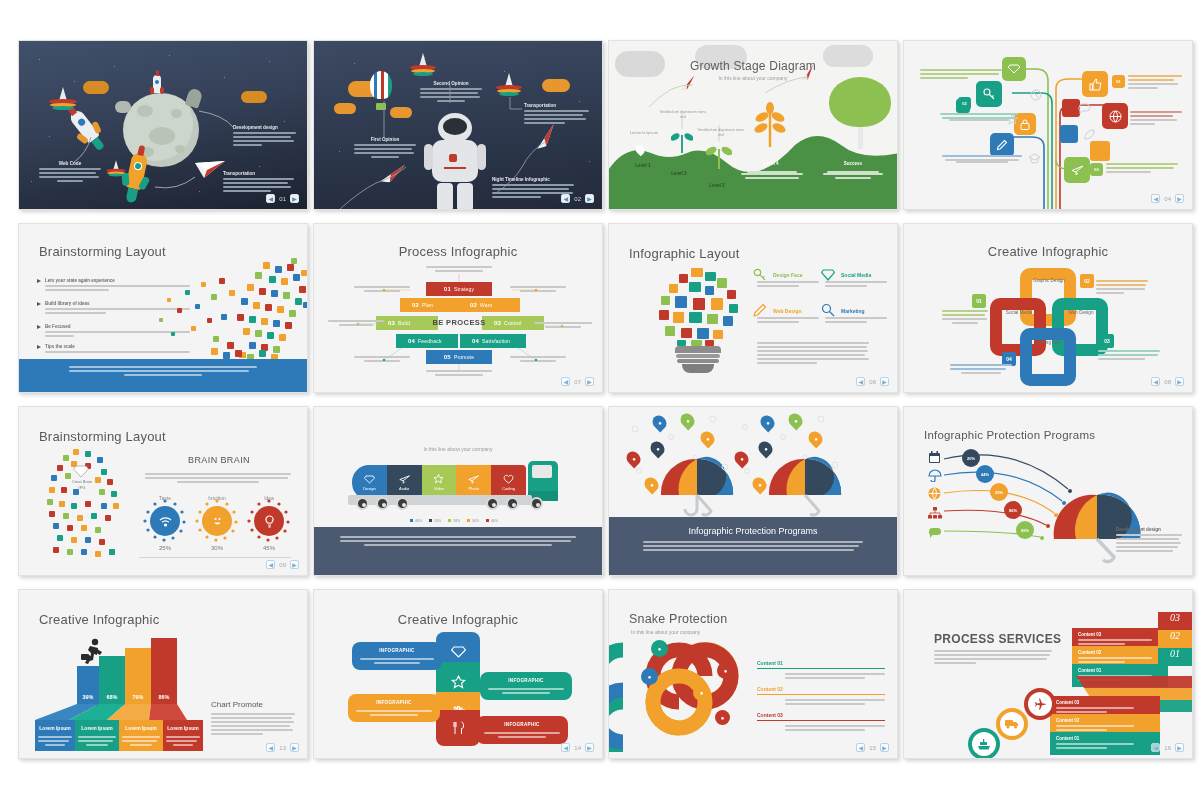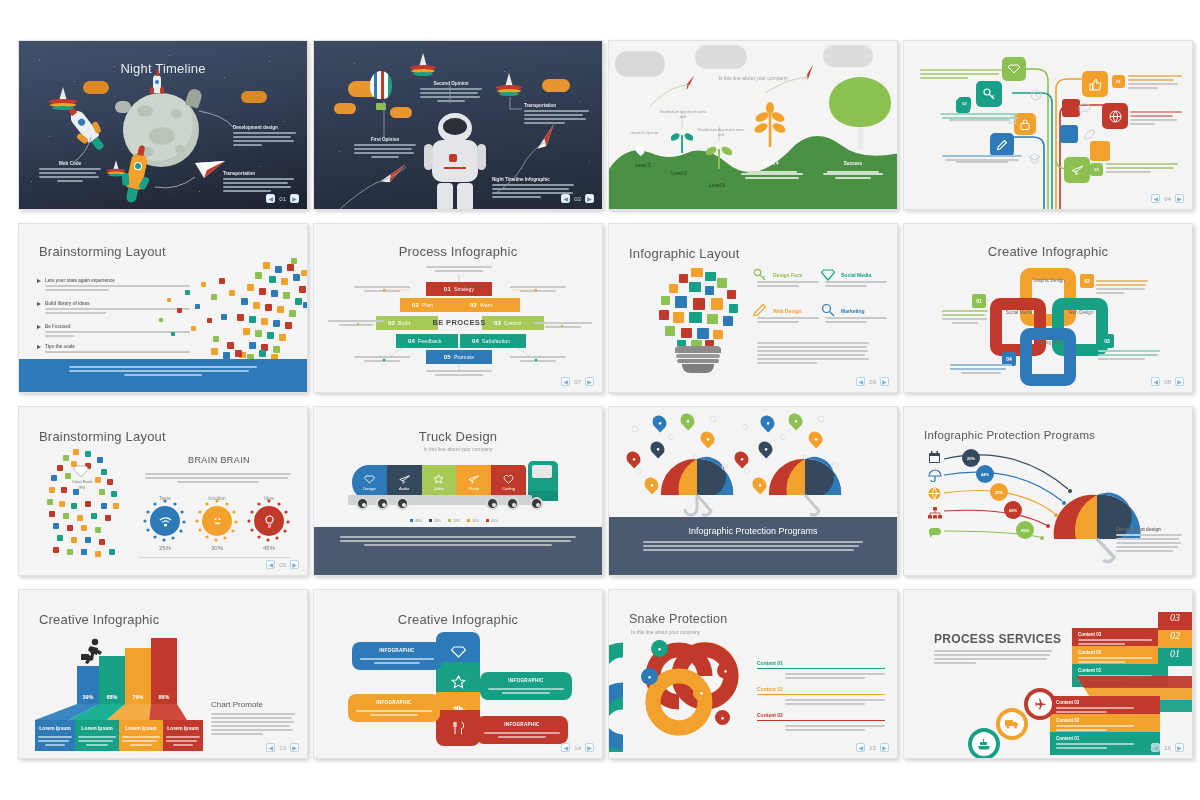--- a/index.html
+++ b/index.html
@@ -250,21 +250,20 @@
         <i style="left:150px;top:14px"></i>
           <i style="left:205px;top:36px"></i>
           <i style="left:250px;top:20px"></i>
         <i style="left:30px;top:95px"></i>
           <i style="left:265px;top:80px"></i>
           <i style="left:240px;top:125px"></i>
         <i style="left:12px;top:140px"></i>
           <i style="left:180px;top:150px"></i>
           <i style="left:120px;top:60px"></i>
       </div>
-      <div class="title s1-title">Night Timeline</div>
 
       <div class="moon">
         <i style="left:14px;top:12px;width:16px;height:12px"></i>
         <i style="left:26px;top:34px;width:26px;height:18px"></i>
         <i style="left:48px;top:16px;width:11px;height:9px"></i>
         <i style="left:18px;top:54px;width:13px;height:10px"></i>
         <i style="left:52px;top:52px;width:10px;height:8px"></i>
       </div>
 
       <div style="position:absolute;left:96px;top:60px;width:16px;height:12px;background:#b0b8b0;border-radius:6px"></div>
@@ -486,20 +485,21 @@
   </div>
 
   <div class="slide">
     <div class="slide-inner">
       <div class="s3bg"></div>
 
       <div style="position:absolute;left:6px;top:10px;width:50px;height:26px;background:#d9d9d9;border-radius:14px"></div>
       <div style="position:absolute;left:86px;top:4px;width:52px;height:24px;background:#dcdcdc;border-radius:13px"></div>
       <div style="position:absolute;left:214px;top:4px;width:50px;height:22px;background:#dcdcdc;border-radius:12px"></div>
 
+      <div class="title s3-title">Growth Stage Diagram</div>
       <div class="subtitle s3-sub">In this line about your company</div>
 
       <svg style="position:absolute;left:0;bottom:0" width="290" height="90">
         <path d="M0 50 Q 18 24 42 34 Q 60 42 78 34 Q 96 26 118 44 Q 132 56 150 52 Q 168 46 186 26 Q 208 8 232 26 Q 252 42 290 34 L290 90 L0 90 Z" fill="#4a9045"></path>
       </svg>
 
       <div style="position:absolute;right:6px;top:36px">
         <div style="width:62px;height:50px;border-radius:50% 50% 46% 46%;background:#8cc152"></div>
         <div style="width:5px;height:22px;background:#e9e9e9;margin:0 auto;"></div>
       </div>
@@ -1247,21 +1247,20 @@
       <div class="nav">
         <span class="box">◀</span>
         <span class="num">09</span>
         <span class="box">▶</span>
       </div>
     </div>
   </div>
 
   <div class="slide">
     <div class="slide-inner" style="background:#f4f4f4">
-      <div class="title" style="top:22px;left:0;right:0;text-align:center;font-size:13px">Truck Design</div>
       <div class="subtitle" style="top:39px;left:0;right:0;text-align:center;font-size:5px">In this line about your company</div>
 
       <div class="tank" style="left:38px;top:58px;width:174px;height:35px;border-radius:17px 4px 4px 17px">
         <div style="background:#2e7ab8">
           <svg width="11" height="9" viewBox="0 0 11 9" fill="none" stroke="#fff" stroke-width=".9">
               <path d="M2 1h7l1.6 2L5.5 8 .4 3z"></path>
             </svg>
           <span style="margin-top:2px">Design</span>
         </div>
         <div style="background:#34495e">

